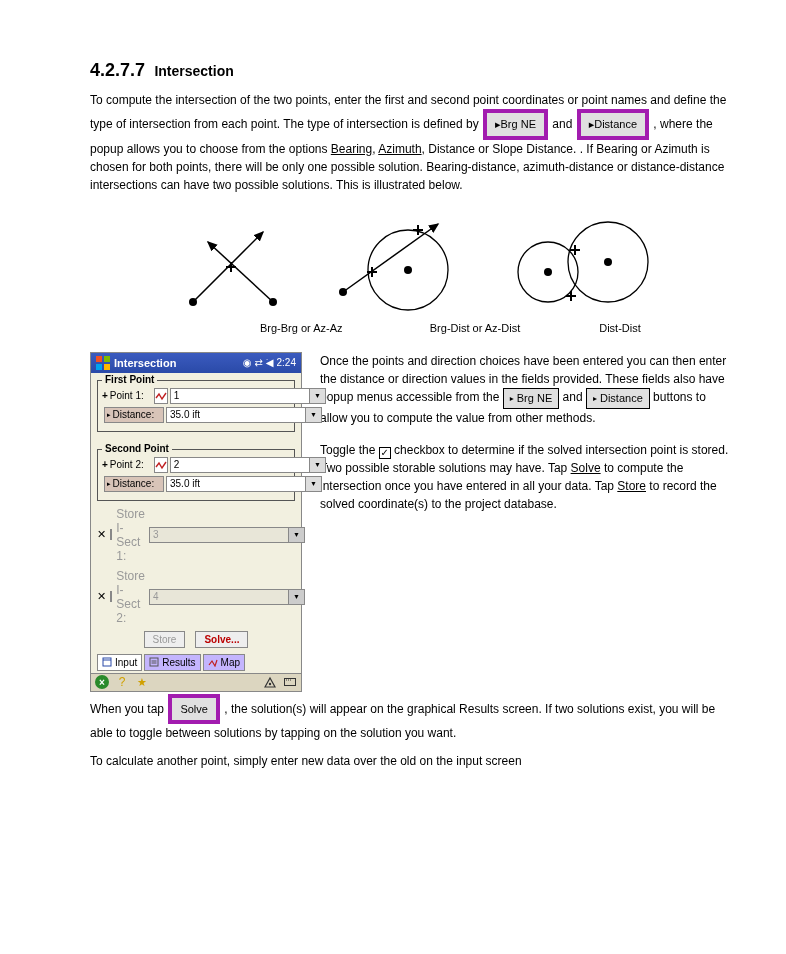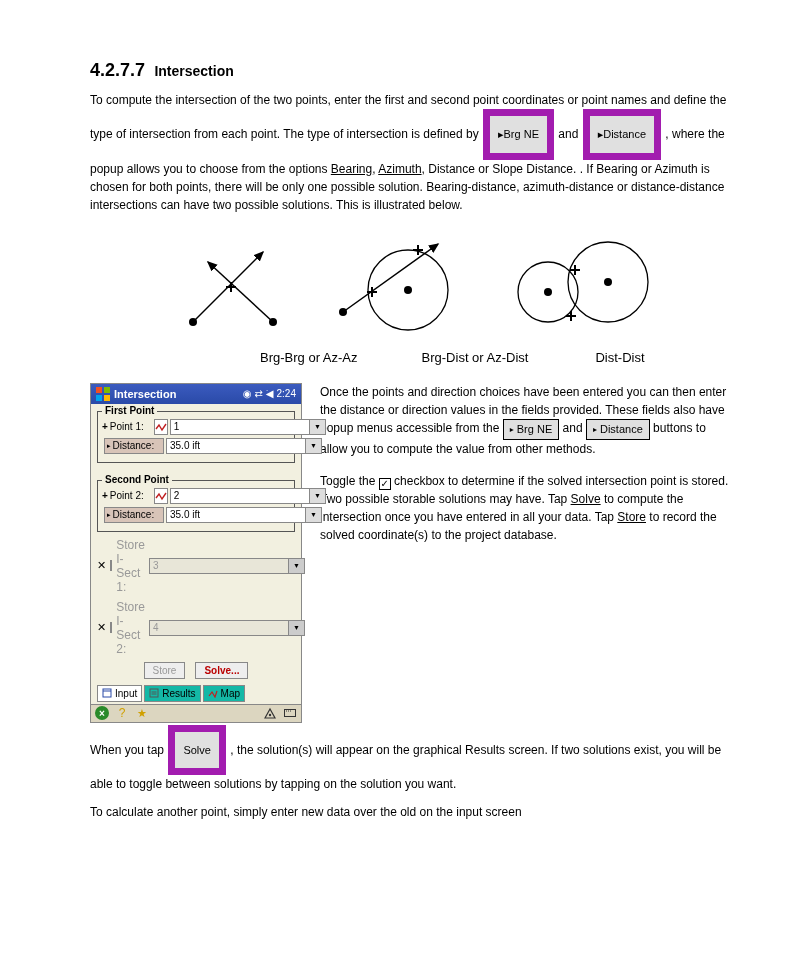--- a/index.html
+++ b/index.html
@@ -12,29 +12,29 @@
     width: 786px;
     background: #fff;
   }
   .page { padding: 60px 50px 40px 90px; }
   .heading-num { font-weight: bold; font-size: 18px; }
   .heading-title { font-weight: bold; font-size: 14px; margin-left: 6px; }
   .para { margin-top: 10px; line-height: 1.5; }
   .btn-box {
     display: inline-block;
     background: #e0e0e0;
-    border: 7px solid #a21caf;
-    padding: 10px 8px;
+    border: 4px solid #a21caf;
+    padding: 3px 8px;
     font-size: 11px;
     margin: 0 1px;
   }
   .underline { text-decoration: underline; }
   .diagram-row { margin-top: 18px; display: flex; justify-content: center; }
   .diagrams { display: flex; gap: 35px; align-items: center; }
-  .labels-row { display: flex; margin-top: 8px; font-size: 13px; }
+  .labels-row { display: flex; margin-top: 0; font-size: 11px; }
   .main-row { display: flex; gap: 18px; margin-top: 18px; align-items: flex-start; }
   
   .device { width: 212px; border: 1px solid #888; font-family: Tahoma, Arial, sans-serif; font-size: 10px; }
   .titlebar { background: linear-gradient(#3b5bbf, #2a4aa8); color: #fff; display: flex; align-items: center; padding: 3px 5px; height: 20px; }
   .titlebar .winlogo { width: 14px; height: 14px; margin-right: 4px; }
   .titlebar .title-text { flex: 1; font-size: 11px; font-weight: bold; }
   .titlebar .tb-icons { display: flex; gap: 3px; align-items: center; font-size: 10px; }
   .panel { background: #f2f0e0; padding: 5px 6px 2px 6px; }
   .fieldset { border: 1px solid #555; padding: 4px 4px 6px 4px; margin-top: 2px; position: relative; }
   .fieldset .legend { position: absolute; top: -7px; left: 4px; background: #f2f0e0; padding: 0 3px; font-weight: bold; font-size: 10px; }
@@ -63,21 +63,21 @@
   .store-row { display: flex; align-items: center; gap: 4px; margin: 6px 0; }
   .scissor { width: 12px; font-size: 11px; }
   .chk { width: 11px; height: 11px; border: 1px solid #888; background: #fff; display: inline-block; }
   .store-lbl { color: #999; font-size: 12px; }
   .btn-row { display: flex; justify-content: center; gap: 10px; margin: 6px 0; }
   .win-btn { border: 1px solid #888; background: #eee; font-size: 10px; padding: 2px 8px; }
   .win-btn.disabled { color: #999; }
   .win-btn.solve { color: #b00; font-weight: bold; }
   .tab-row { display: flex; gap: 2px; margin-top: 4px; }
   .tab { border: 1px solid #888; background: #fff; font-size: 10px; padding: 2px 4px; display: inline-flex; align-items: center; gap: 3px; }
-  .tab.inactive { background: #14b8a6; }
+  .tab.inactive { background: #c4b5fd; }
   .tab svg { width: 10px; height: 10px; }
   .statusbar { background: #dcd6c0; border-top: 1px solid #888; height: 18px; display: flex; align-items: center; padding: 0 4px; gap: 6px; }
   .statusbar .sb-icon { width: 14px; height: 14px; display: inline-flex; align-items: center; justify-content: center; }
   .statusbar .spacer { flex: 1; }
   .sb-green { background: #2a8a2a; border-radius: 50%; color: #fff; font-weight: bold; font-size: 10px; }
   .sb-yellow { color: #d0a000; font-size: 12px; }
   .sb-star { color: #d0a000; font-size: 11px; }
   
   .right-text { flex: 1; line-height: 1.5; }
   .right-text .para { margin-top: 0; }

